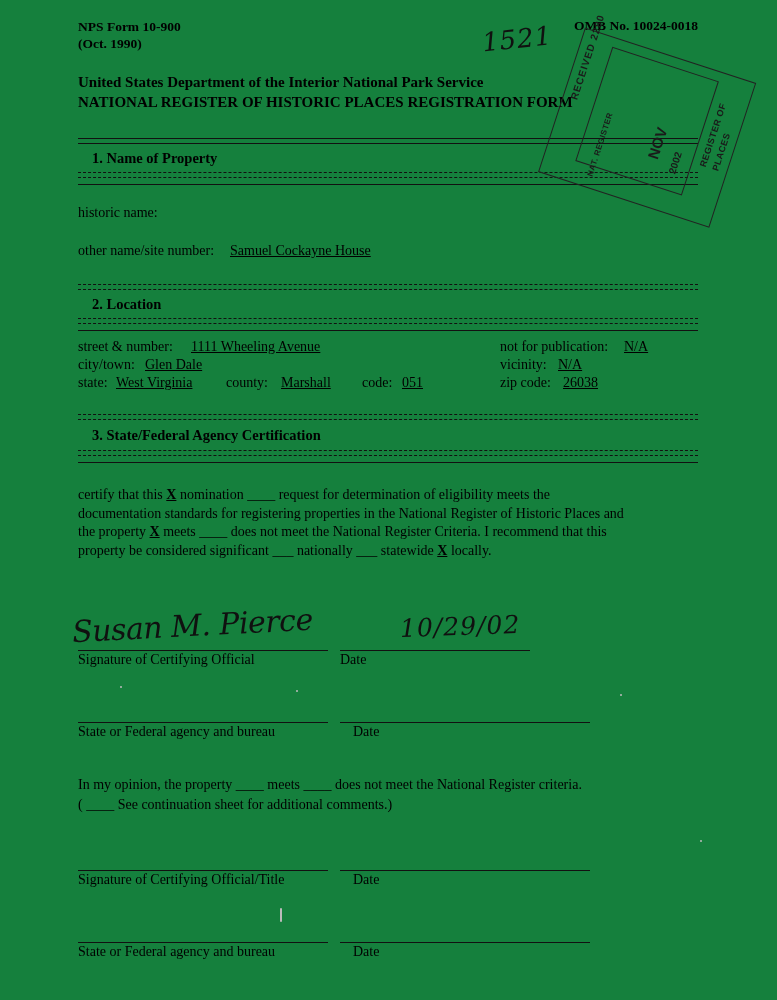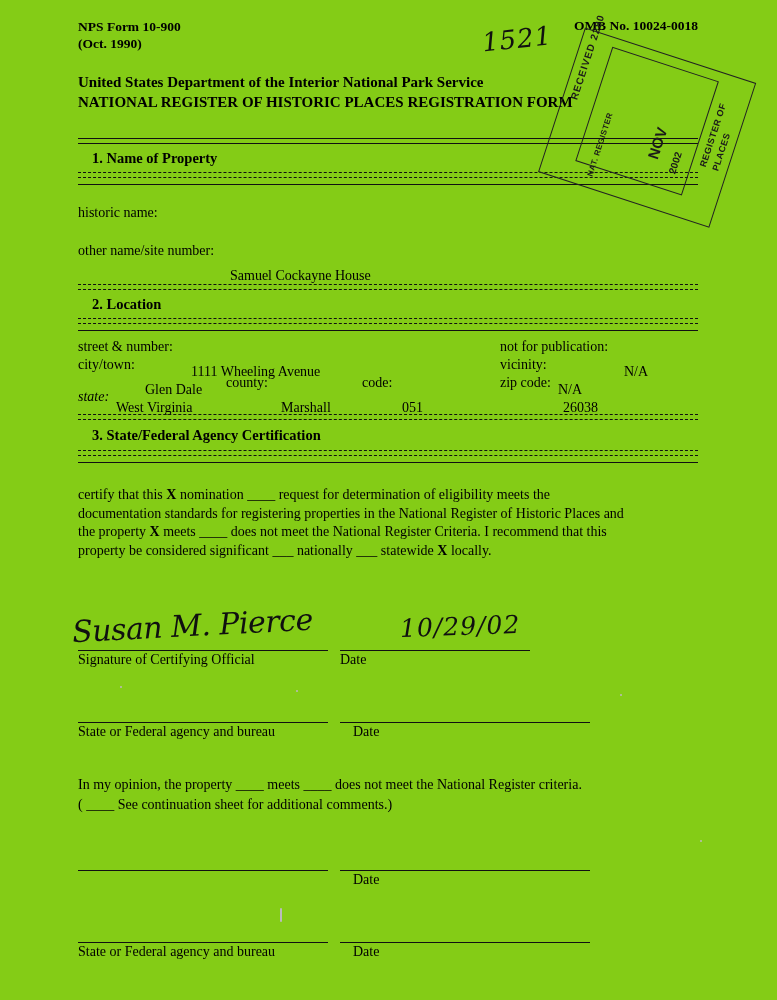--- a/index.html
+++ b/index.html
@@ -12,21 +12,21 @@
     height: 1000px;
     position: relative;
     font-family: "Liberation Serif", serif;
     color: #000000;
     overflow: hidden;
   }
   .page {
     position: relative;
     width: 777px;
     height: 1000px;
-    background: #84cc16;
+    background: #15803d;
   }
   .content {
     position: absolute;
     left: 78px;
     top: 0;
     width: 620px;
     height: 1000px;
   }
 
   
@@ -97,21 +97,21 @@
     white-space: nowrap;
   }
   .blk {
     position: absolute;
     font-size: 14px;
     line-height: 18.5px;
     width: 605px;
     text-align: left;
   }
   .u {
-    margin-top: 25px;
+    text-decoration: underline;
   }
   .bold {
     font-weight: bold;
   }
   .prop-name {
     font-weight: bold;
     font-size: 15px;
     letter-spacing: 0.3px;
   }
 
@@ -272,21 +272,21 @@
     <div class="line" style="top:338px; left:0;">street &amp; number:</div>
     <div class="line u" style="top:338px; left:113px;">1111 Wheeling Avenue</div>
     <div class="line" style="top:338px; left:422px;">not for publication:</div>
     <div class="line u" style="top:338px; left:546px;">N/A</div>
 
     <div class="line" style="top:356px; left:0;">city/town:</div>
     <div class="line u" style="top:356px; left:67px;">Glen Dale</div>
     <div class="line" style="top:356px; left:422px;">vicinity:</div>
     <div class="line u" style="top:356px; left:480px;">N/A</div>
 
-    <div class="line" style="top:388px; left:0;font-style:italic;">state:</div>
+    <div class="line" style="top:374px; left:0;">state:</div>
     <div class="line u" style="top:374px; left:38px;">West Virginia</div>
     <div class="line" style="top:374px; left:148px;">county:</div>
     <div class="line u" style="top:374px; left:203px;">Marshall</div>
     <div class="line" style="top:374px; left:284px;">code:</div>
     <div class="line u" style="top:374px; left:324px;">051</div>
     <div class="line" style="top:374px; left:422px;">zip code:</div>
     <div class="line u" style="top:374px; left:485px;">26038</div>
 
     <div class="dbl-rule dashed" style="top:414px;"></div>
     <div class="sec-head" style="top:427px; left:14px;">3. State/Federal Agency Certification</div>
@@ -317,20 +317,21 @@
     <div class="sigrule" style="top:722px; left:0; width:250px;"></div>
     <div class="sigrule" style="top:722px; left:262px; width:250px;"></div>
     <div class="siglabel" style="top:724px; left:0;">State or Federal agency and bureau</div>
     <div class="siglabel" style="top:724px; left:275px;">Date</div>
 
     <div class="line" style="top:776px; left:0;">In my opinion, the property ____ meets ____ does not meet the National Register criteria.</div>
     <div class="line" style="top:796px; left:0;">( ____ See continuation sheet for additional comments.)</div>
 
     <div class="sigrule" style="top:870px; left:0; width:250px;"></div>
     <div class="sigrule" style="top:870px; left:262px; width:250px;"></div>
+    <div class="siglabel" style="top:872px; left:0;">Signature of Certifying Official/Title</div>
     <div class="siglabel" style="top:872px; left:275px;">Date</div>
 
     <div class="sigrule" style="top:942px; left:0; width:250px;"></div>
     <div class="sigrule" style="top:942px; left:262px; width:250px;"></div>
     <div class="siglabel" style="top:944px; left:0;">State or Federal agency and bureau</div>
     <div class="siglabel" style="top:944px; left:275px;">Date</div>
 
   </div>
 
   <div class="hand hw-num" style="top:24px; left:482px;">1521</div>

